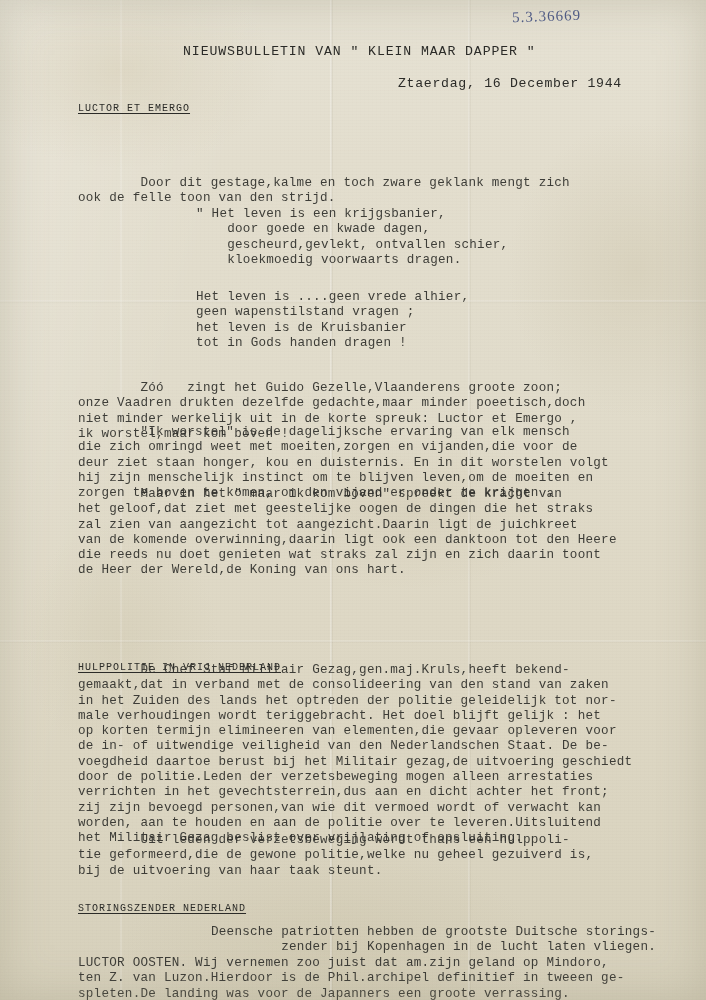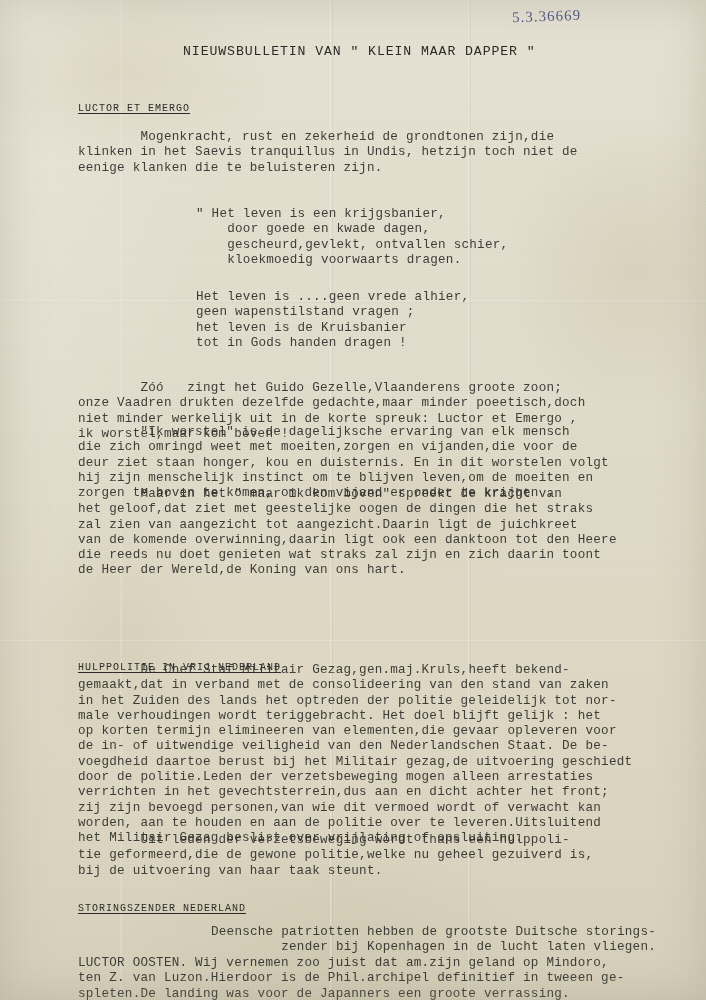--- a/index.html
+++ b/index.html
@@ -157,26 +157,26 @@
   <div class="crease c2"></div>
   <div class="crease c3"></div>
   <div class="hcrease h1"></div>
   <div class="hcrease h2"></div>
 
   <div class="content">
 
     <div class="archive-stamp">5.3.36669</div>
 
     <div class="doc-title">NIEUWSBULLETIN VAN " KLEIN MAAR DAPPER "</div>
+    <div class="doc-date">Ztaerdag, 16 December 1944</div>
 
     <div class="section-head" style="top:103px;">LUCTOR ET EMERGO</div>
 
-    <div class="body-block ink-fade" style="top:130px;">        Mogenkracht, rust en zekerheid de grondtonen zijn,die
-klinken in het Saevis tranquillus in Undis, hetzijn toch niet de
-eenige klanken die te beluisteren zijn.</div>
+    <div class="body-block ink-fade" style="top:176px;">        Door dit gestage,kalme en toch zware geklank mengt zich
+ook de felle toon van den strijd.</div>
 
     <div class="poem ink-fade" style="top:207px;">" Het leven is een krijgsbanier,
     door goede en kwade dagen,
     gescheurd,gevlekt, ontvallen schier,
     kloekmoedig voorwaarts dragen.</div>
     <div class="poem ink-fade" style="top:281px;margin-top:9px;">Het leven is ....geen vrede alhier,
 geen wapenstilstand vragen ;
 het leven is de Kruisbanier
 tot in Gods handen dragen !</div>
 

